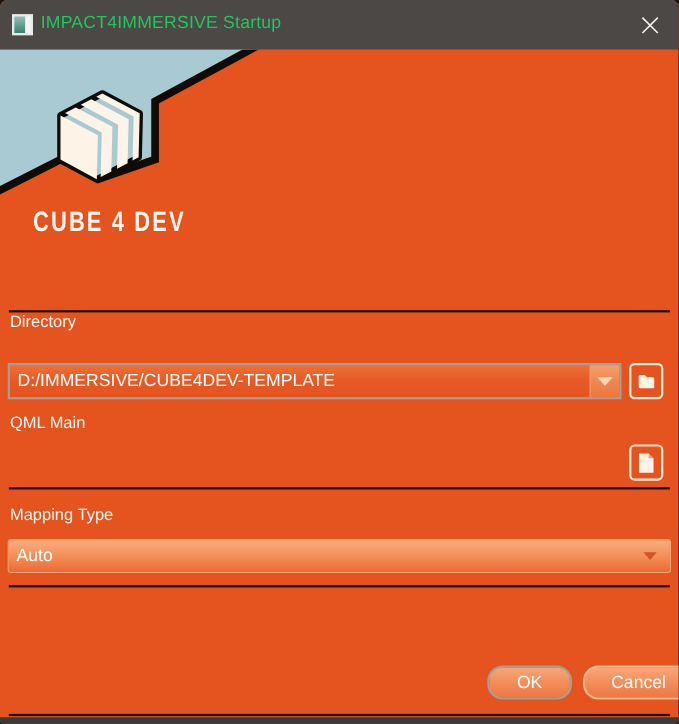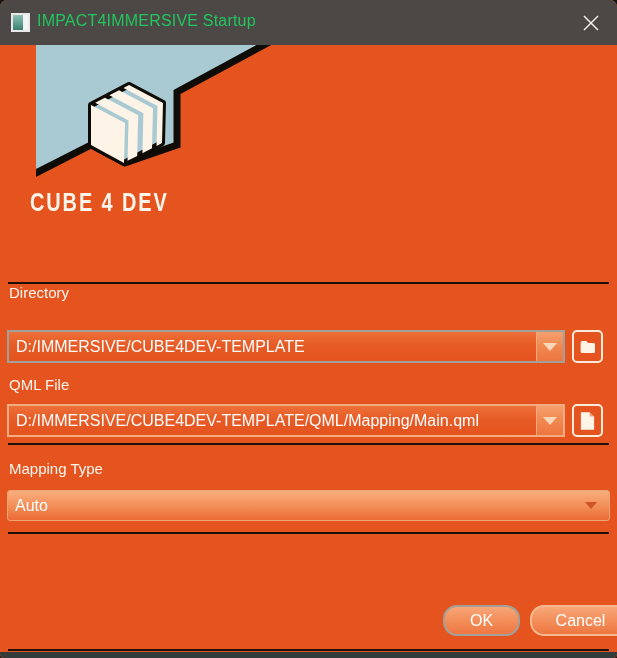--- a/index.html
+++ b/index.html
@@ -6,21 +6,21 @@
   .window{position:relative;width:617px;height:658px;overflow:hidden;border-radius:7px 7px 4px 4px;background:#e5531e;}
   
   .titlebar{position:absolute;left:0;top:0;width:617px;height:45px;background:#4b4846;display:flex;align-items:center;}
   .app-icon{position:absolute;left:11px;top:13px;width:19px;height:19px;background:#e9e9e9;padding:0;box-sizing:border-box;border:2px solid #e9e9e9;}
   .app-icon .inner{width:100%;height:100%;display:flex;}
   .app-icon .shot{width:66%;height:100%;background:linear-gradient(180deg,#8fc0b4 0%,#5e9f90 55%,#3f7e72 100%);}
   .app-icon .pane{width:34%;height:100%;background:#f4f4f4;}
   .title-text{position:absolute;left:37px;top:12px;font-size:16px;color:#22c55e;letter-spacing:.2px;white-space:nowrap;}
   .close-btn{position:absolute;right:14px;top:11px;width:24px;height:24px;display:flex;align-items:center;justify-content:center;cursor:default;}
   
-  .header{position:absolute;left:0;top:45px;width:532px;height:245px;overflow:hidden;padding-left:36px;}
+  .header{position:absolute;left:0;top:45px;width:532px;height:245px;overflow:hidden;}
   .brand{position:absolute;left:30px;top:143px;font-size:21px;font-weight:800;color:#fbf5ec;letter-spacing:2px;transform:scale(.95,1.22);transform-origin:left top;white-space:nowrap;}
   
   .sep{position:absolute;left:8px;width:601px;height:2px;background:#1a1008;}
   
   .field-label{position:absolute;left:9px;font-size:15px;color:#fdf6ef;white-space:nowrap;}
   
   .combo{position:absolute;left:7px;width:558px;height:33px;box-sizing:border-box;border:2px solid #f2ac80;background:linear-gradient(180deg,#ee7038 0%,#e65b26 45%,#e5531e 100%);display:flex;}
   .combo.focused{border-color:#a1a09b;}
   .combo-text{flex:1;font-size:16px;color:#ffffff;line-height:29px;padding-left:7px;white-space:nowrap;overflow:hidden;}
   .combo-arrow-section{width:27px;height:100%;box-sizing:border-box;border-left:1px solid #f4a97c;background:linear-gradient(180deg,#f59f6e 0%,#f08850 50%,#ee7540 100%);display:flex;align-items:center;justify-content:center;}
@@ -85,27 +85,21 @@
     <span class="combo-arrow-section">
       <span class="tri"></span>
     </span>
   </div>
   <button class="browse-btn" style="top:330px">
     <svg width="22" height="19" viewBox="0 0 24 21">
       <path d="M1,4 q0,-2.5 2.5,-2.5 h6.5 l3,3.5 h8.5 q2.5,0 2.5,2.5 v11 q0,2.5 -2.5,2.5 h-18 q-2.5,0 -2.5,-2.5 z" fill="#fdf4e7"></path>
     </svg>
   </button>
 
-  <div class="field-label" style="top:376px">QML File</div>
-  <div class="combo" style="top:404px">
-    <span class="combo-text">D:/IMMERSIVE/CUBE4DEV-TEMPLATE/QML/Mapping/Main.qml</span>
-    <span class="combo-arrow-section">
-      <span class="tri"></span>
-    </span>
-  </div>
+  <div class="field-label" style="top:376px">QML Main</div>
   <button class="browse-btn" style="top:404px">
     <svg width="17" height="22" viewBox="0 0 17 22">
       <path d="M1,1 h10 l5,5 v15 h-15 z" fill="#fdf4e7"></path>
       <path d="M11,1 l5,5 h-5 z" fill="#e5531e" opacity="0.55"></path>
     </svg>
   </button>
 
   <div class="sep" style="top:443px"></div>
 
   <div class="field-label" style="top:460px">Mapping Type</div>

